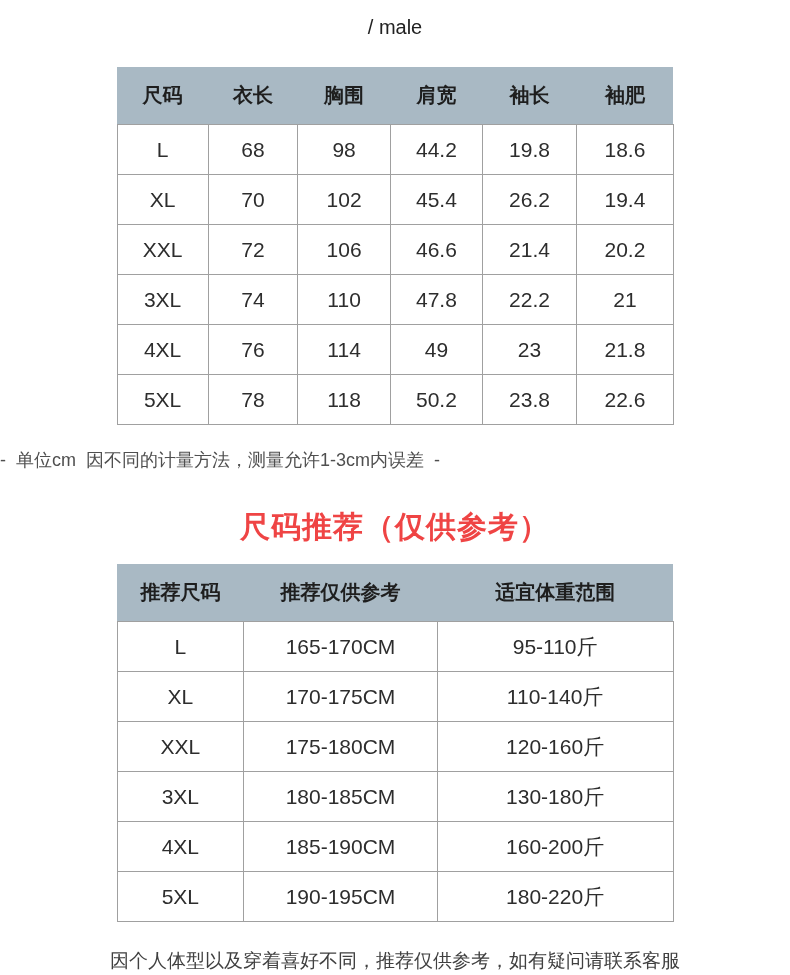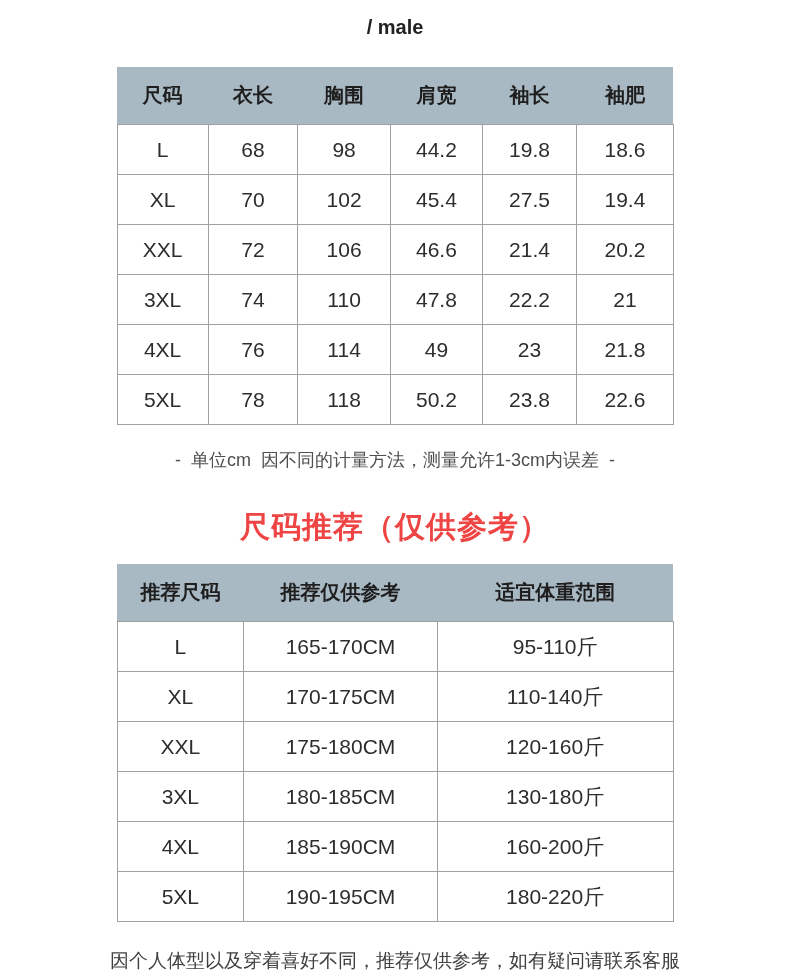--- a/index.html
+++ b/index.html
@@ -22,21 +22,21 @@
     gap: 9px;
   }
   .main-title .zh {
     font-size: 34px;
     font-weight: 600;
     color: #111111;
     letter-spacing: 1px;
   }
   .main-title .en {
     font-size: 20px;
-    font-weight: 700;
+    font-weight: 400;
     color: #222222;
   }
 
   table {
     width: 557px;
     margin: 0 auto;
     border-collapse: collapse;
     table-layout: fixed;
   }
   .size-table { margin-top: 11px; }
@@ -59,21 +59,20 @@
     text-align: center;
     vertical-align: middle;
     font-size: 21px;
     font-weight: 400;
     color: #2d2d2d;
     padding: 0;
   }
 
   .unit-note {
     margin-top: 23px;
-    text-align: center;
     font-size: 18px;
     color: #4f4f4f;
     white-space: pre;
   }
 
   .recommend-title {
     margin-top: 32px;
     height: 46px;
     line-height: 46px;
     text-align: center;
@@ -126,21 +125,21 @@
           <td>98</td>
           <td>44.2</td>
           <td>19.8</td>
           <td>18.6</td>
         </tr>
         <tr>
           <td>XL</td>
           <td>70</td>
           <td>102</td>
           <td>45.4</td>
-          <td>27.5</td>
+          <td>26.2</td>
           <td>19.4</td>
         </tr>
         <tr>
           <td>XXL</td>
           <td>72</td>
           <td>106</td>
           <td>46.6</td>
           <td>21.4</td>
           <td>20.2</td>
         </tr>

